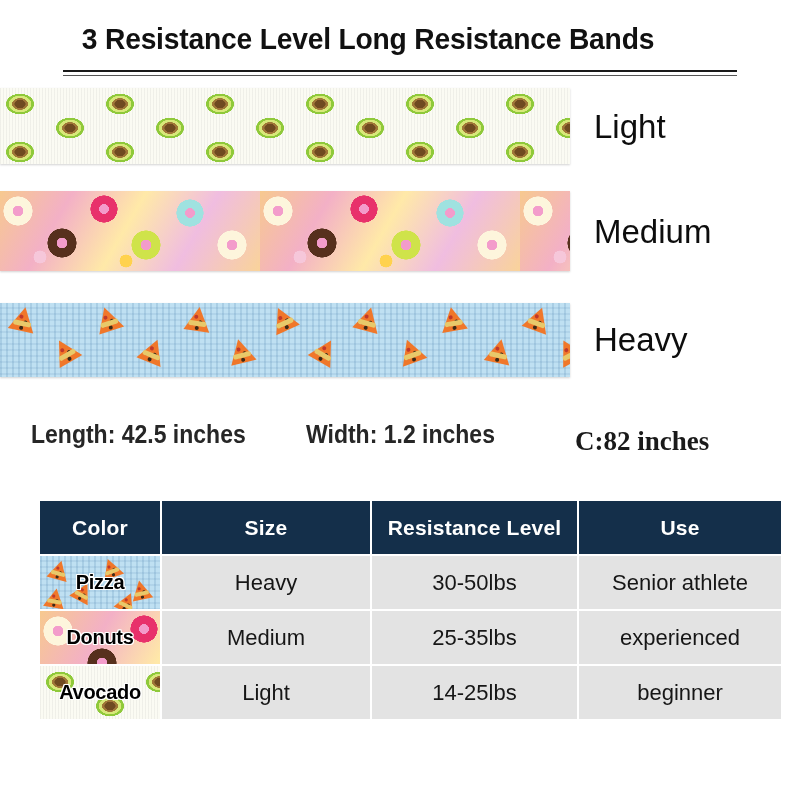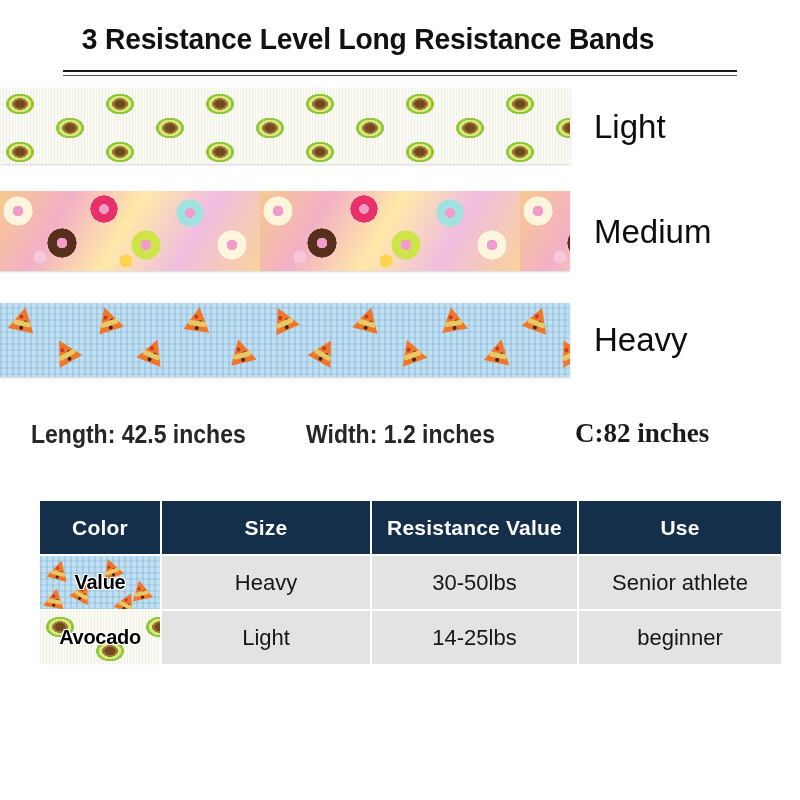--- a/index.html
+++ b/index.html
@@ -166,21 +166,21 @@
     transform-origin: left center;
   }
   .spec-serif {
     font-family: "Liberation Serif", "DejaVu Serif", serif;
     font-weight: bold;
     font-size: 27px;
     color: #1a1a1a;
   }
   #spec-length { left: 31px;  top: 2px; }
   #spec-width  { left: 306px; top: 2px; }
-  #spec-c      { left: 575px; top: 0px; }
+  #spec-c      { left: 575px; top: 8px; }
 
   
   #spec-table {
     position: absolute;
     left: 38px;
     top: 499px;
     width: 735px;
     border-collapse: separate;
     border-spacing: 2px;
     table-layout: fixed;
@@ -297,40 +297,49 @@
   <colgroup>
     <col class="col-color">
       <col class="col-size">
       <col class="col-res">
       <col class="col-use">
   </colgroup>
   <thead>
     <tr>
       <th>Color</th>
       <th>Size</th>
-      <th>Resistance Value</th>
+      <th>Resistance Level</th>
       <th>Use</th>
     </tr>
   </thead>
   <tbody>
     <tr>
       <td class="swatch-cell">
         <div class="swatch-inner pat-pizza" id="swatch-pizza">
             <div class="pizza-slice" style="left: 6px; top: 2px; transform: scale(0.8) rotate(15deg);"></div>
             <div class="pizza-slice" style="left: 58px; top: 0px; transform: scale(0.8) rotate(-20deg);"></div>
             <div class="pizza-slice" style="left: 30px; top: 24px; transform: scale(0.8) rotate(28deg);"></div>
             <div class="pizza-slice" style="left: 88px; top: 22px; transform: scale(0.8) rotate(-12deg);"></div>
             <div class="pizza-slice" style="left: 2px; top: 30px; transform: scale(0.8) rotate(10deg);"></div>
             <div class="pizza-slice" style="left: 74px; top: 34px; transform: scale(0.8) rotate(24deg);"></div>
           </div>
-        <div class="swatch-label">Value</div>
+        <div class="swatch-label">Pizza</div>
       </td>
       <td class="cell-size">Heavy</td>
       <td class="cell-value">30-50lbs</td>
       <td class="cell-use">Senior athlete</td>
+    </tr>
+    <tr>
+      <td class="swatch-cell">
+        <div class="swatch-inner pat-donuts"></div>
+        <div class="swatch-label">Donuts</div>
+      </td>
+      <td class="cell-size">Medium</td>
+      <td class="cell-value">25-35lbs</td>
+      <td class="cell-use">experienced</td>
     </tr>
     <tr>
       <td class="swatch-cell">
         <div class="swatch-inner pat-avocado"></div>
         <div class="swatch-label">Avocado</div>
       </td>
       <td class="cell-size">Light</td>
       <td class="cell-value">14-25lbs</td>
       <td class="cell-use">beginner</td>
     </tr>

